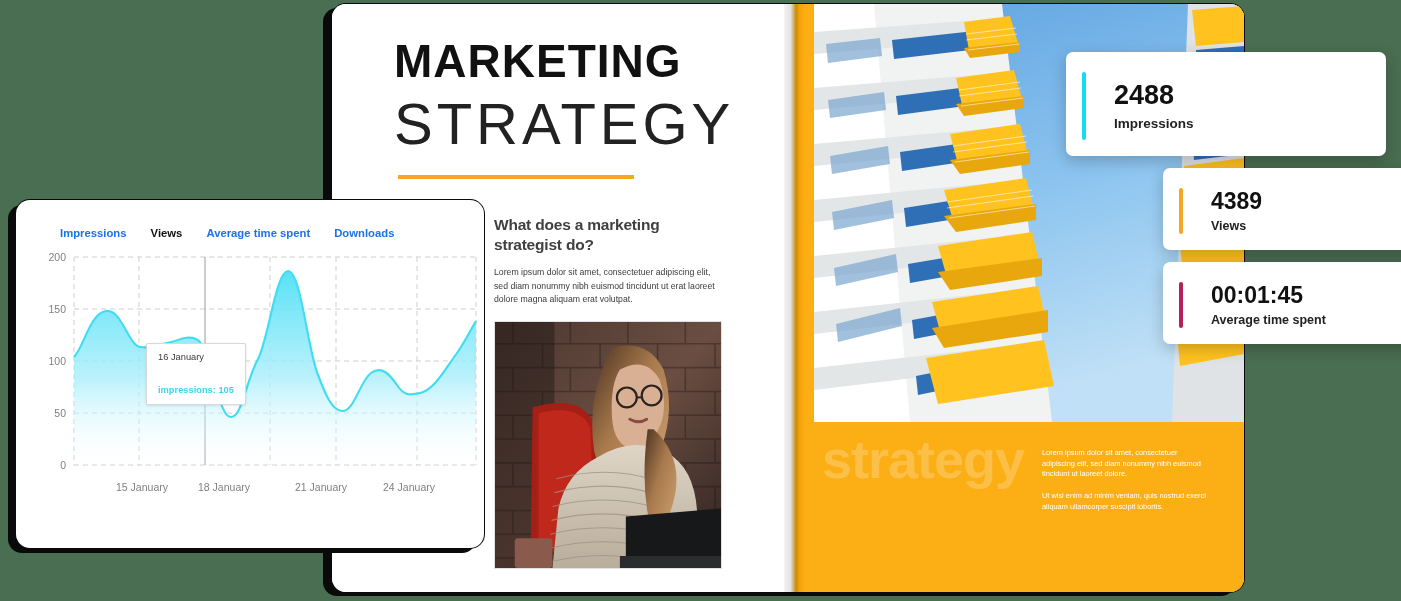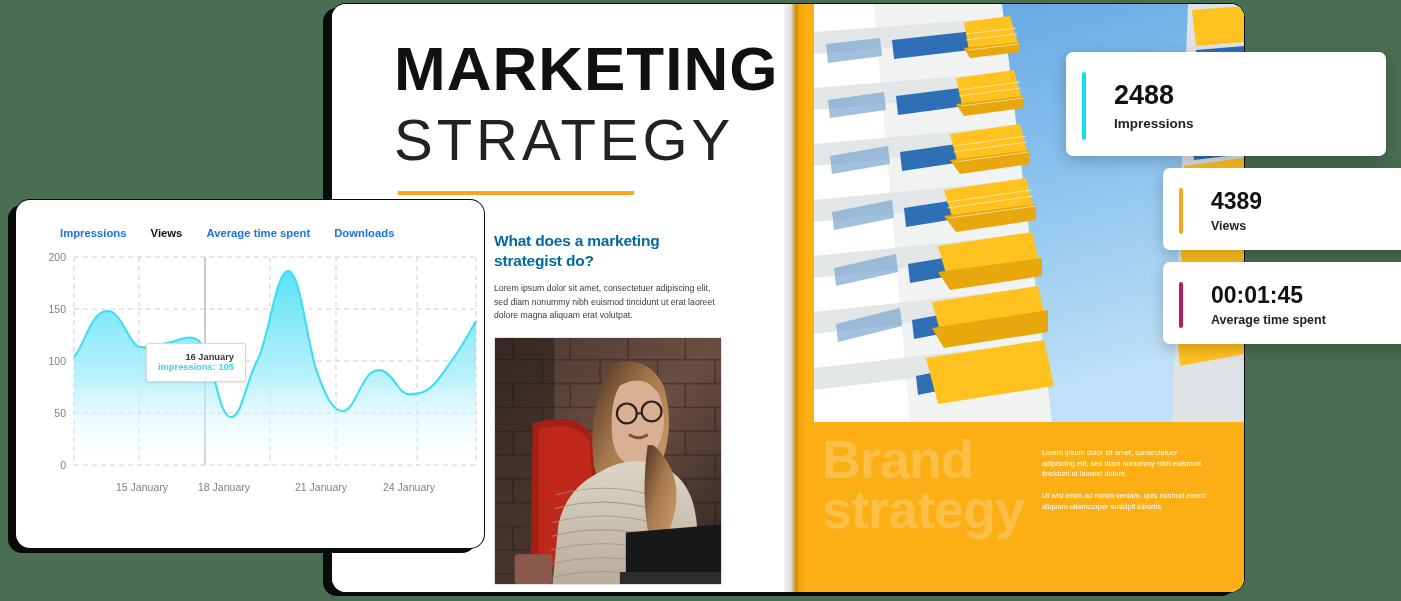--- a/index.html
+++ b/index.html
@@ -38,36 +38,36 @@
   .page-right {
     flex: 1; height: 100%;
     position: relative;
     background: #fcae15;
     overflow: hidden;
   }
 
   
   .title-wrap { text-align: left; padding-left: 62px; }
   .title-main {
-    font-size: 62px; font-weight: 700; letter-spacing: 1px;
+    font-size: 46px; font-weight: 700; letter-spacing: 1px;
     color: #111; line-height: 1.0;
   }
   .title-sub {
     font-size: 58px; font-weight: 300; letter-spacing: 4px;
     color: #222; line-height: 1.25; margin-top: 4px;
   }
   .title-rule {
     width: 236px; height: 4px; background: #f5a623;
     margin-top: 14px; margin-left: 4px;
   }
 
   
   .article { margin-top: 36px; padding-left: 162px; padding-right: 16px; }
   .article h3 {
-    font-size: 15.5px; font-weight: 700; color: #0369a1;
+    font-size: 15.5px; font-weight: 700; color: #404040;
     line-height: 1.32; letter-spacing: -0.2px;
     max-width: 215px;
   }
   .article p {
     margin-top: 11px;
     font-size: 8.7px; line-height: 1.55; color: #3a3a3a;
     max-width: 232px;
   }
   .photo-person {
     margin-top: 14px; width: 228px; height: 248px;
@@ -143,22 +143,22 @@
 
   .tooltip {
     position: absolute; left: 180px; top: 367px;
     background: #fff;
     border: 1px solid #d8d8d8;
     border-radius: 2px;
     padding: 8px 11px 9px 11px;
     box-shadow: 0 1px 3px rgba(0,0,0,0.10);
     z-index: 5; pointer-events: none;
   }
-  .tt-date { font-size: 9.3px; color: #3a3a3a; font-weight: 700; text-align: right; }
-  .tt-val  { font-size: 9.3px; color: #3ad6ef; font-weight: 600; margin-top: 0; }
+  .tt-date { font-size: 9.3px; color: #3a3a3a; font-weight: 400; }
+  .tt-val  { font-size: 9.3px; color: #3ad6ef; font-weight: 600; margin-top: 23px; }
 </style>
 </head>
 <body>
 
 <div class="stage">
 
   <div class="brochure">
 
     <div class="page-left">
       <div class="title-wrap">
@@ -314,21 +314,20 @@
             <polygon points="382,46 430,42 430,72 384,77"></polygon>
             <polygon points="378,124 430,118 430,150 380,156"></polygon>
             <polygon points="374,204 430,196 430,230 376,238"></polygon>
             <polygon points="370,284 430,274 430,308 372,318"></polygon>
           </g>
         </svg>
       </div>
 
       <div class="orange-band">
         <div class="brand-ghost">
-          <div>Brand</div>
           <div>strategy</div>
         </div>
         <div class="band-copy">
           <p>Lorem ipsum dolor sit amet, consectetuer adipiscing elit, sed diam nonummy nibh euismod tincidunt ut laoreet dolore.</p>
           <p>Ut wisi enim ad minim veniam, quis nostrud exerci aliquam ullamcorper suscipit lobortis.</p>
         </div>
       </div>
     </div>
   </div>
 

